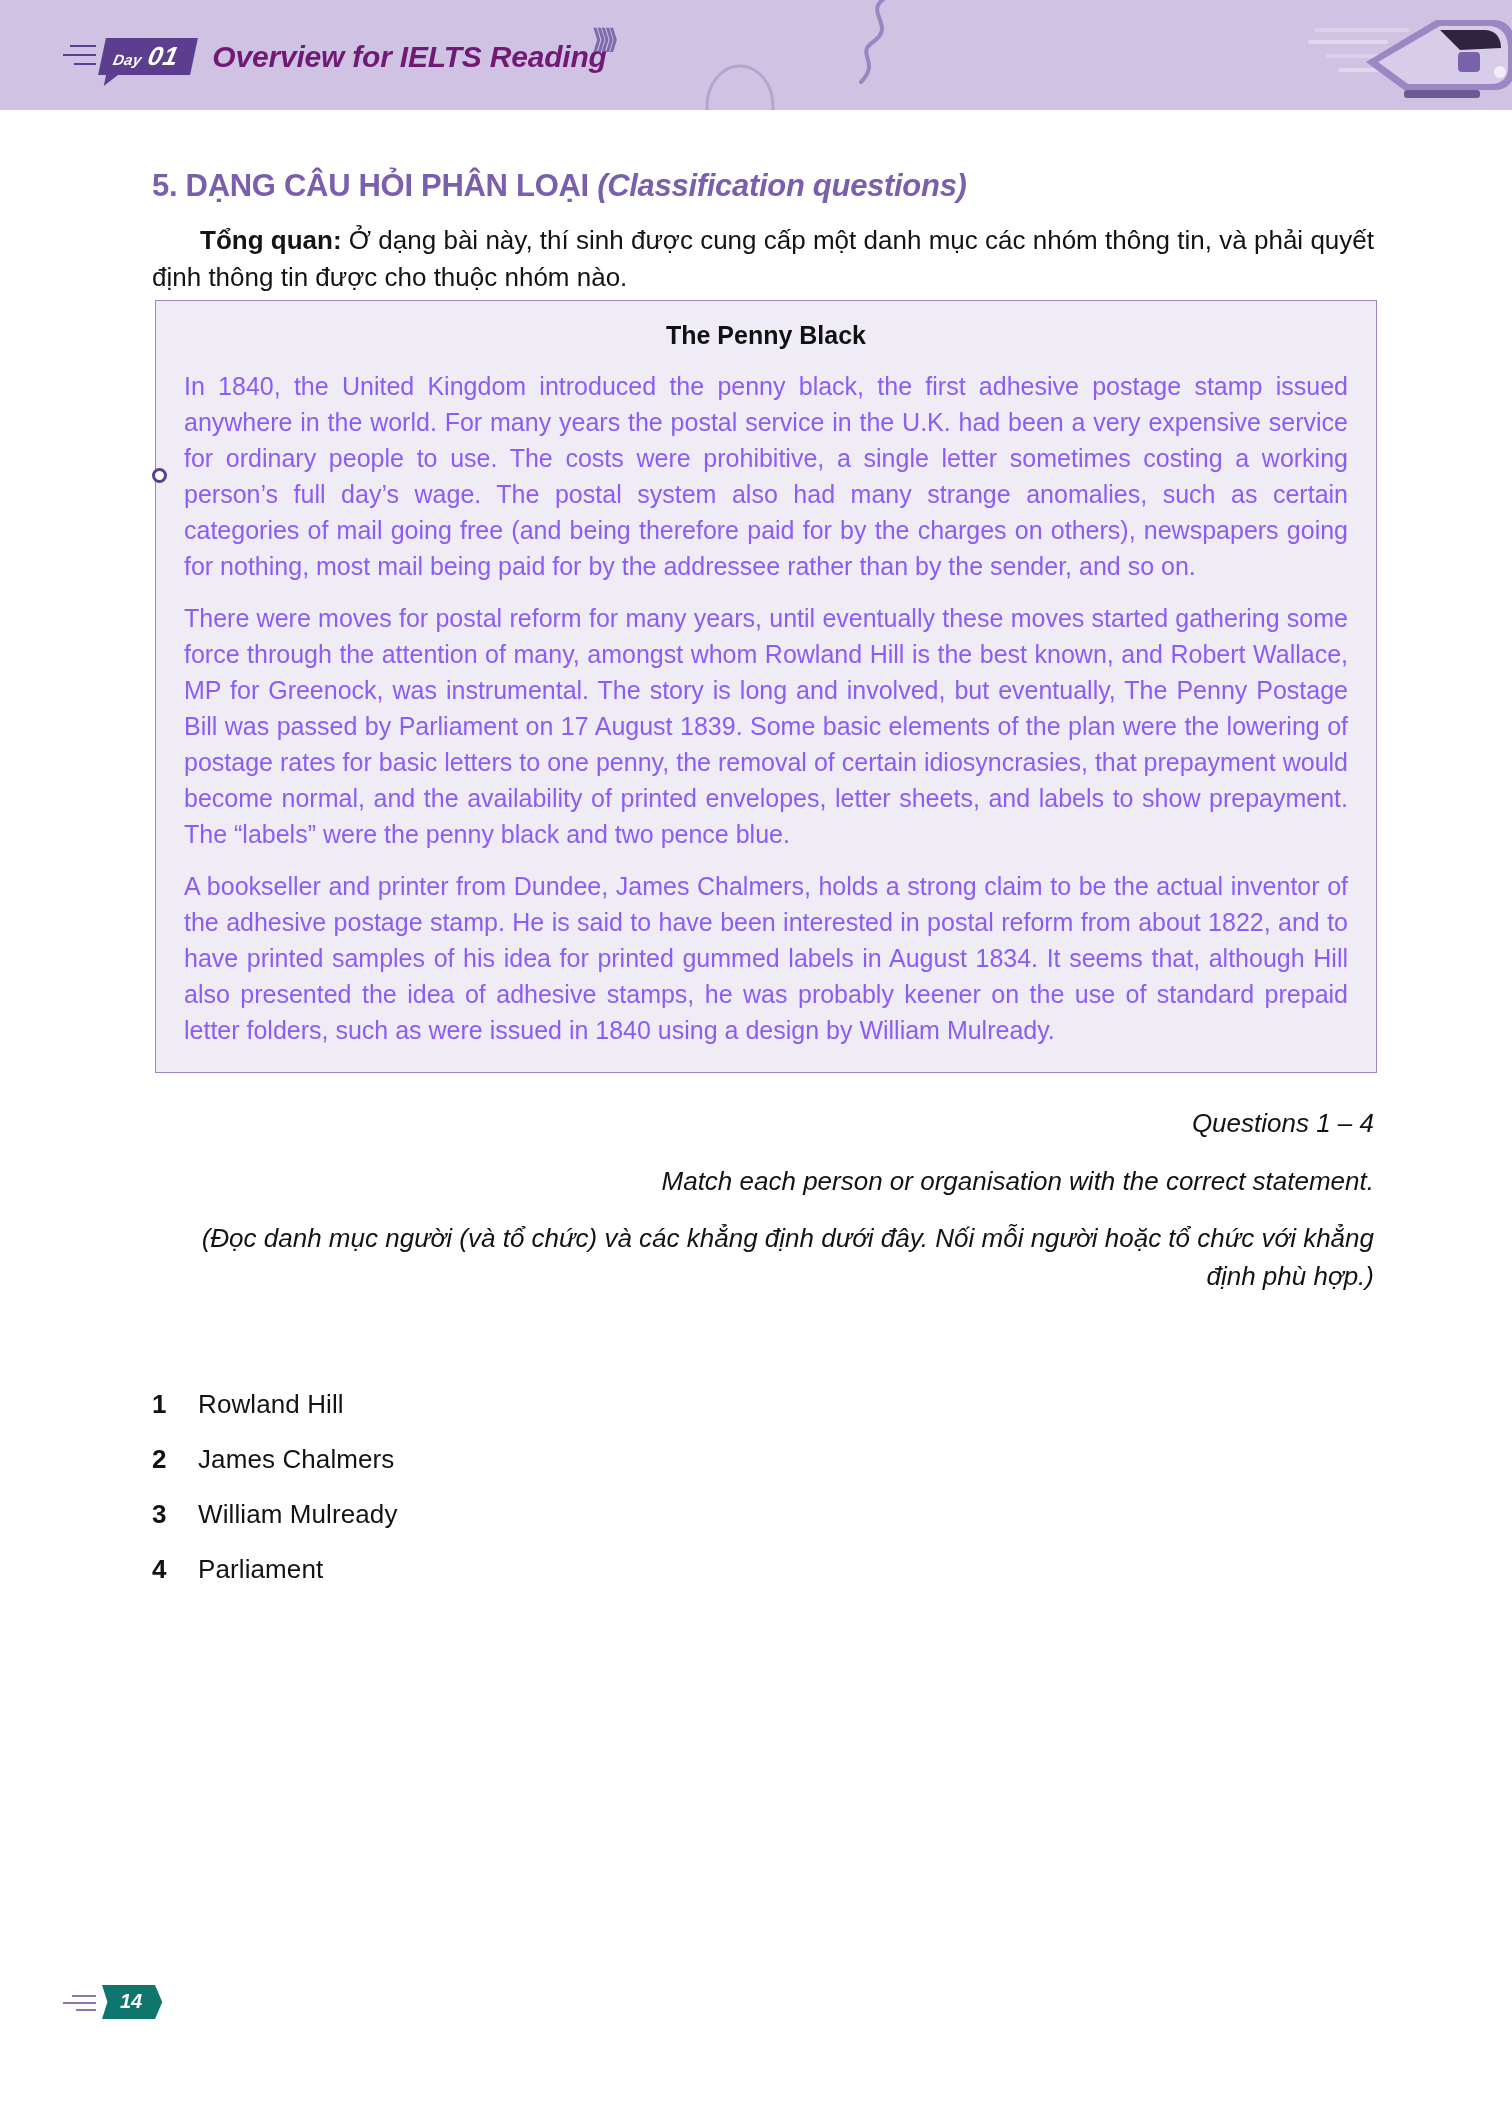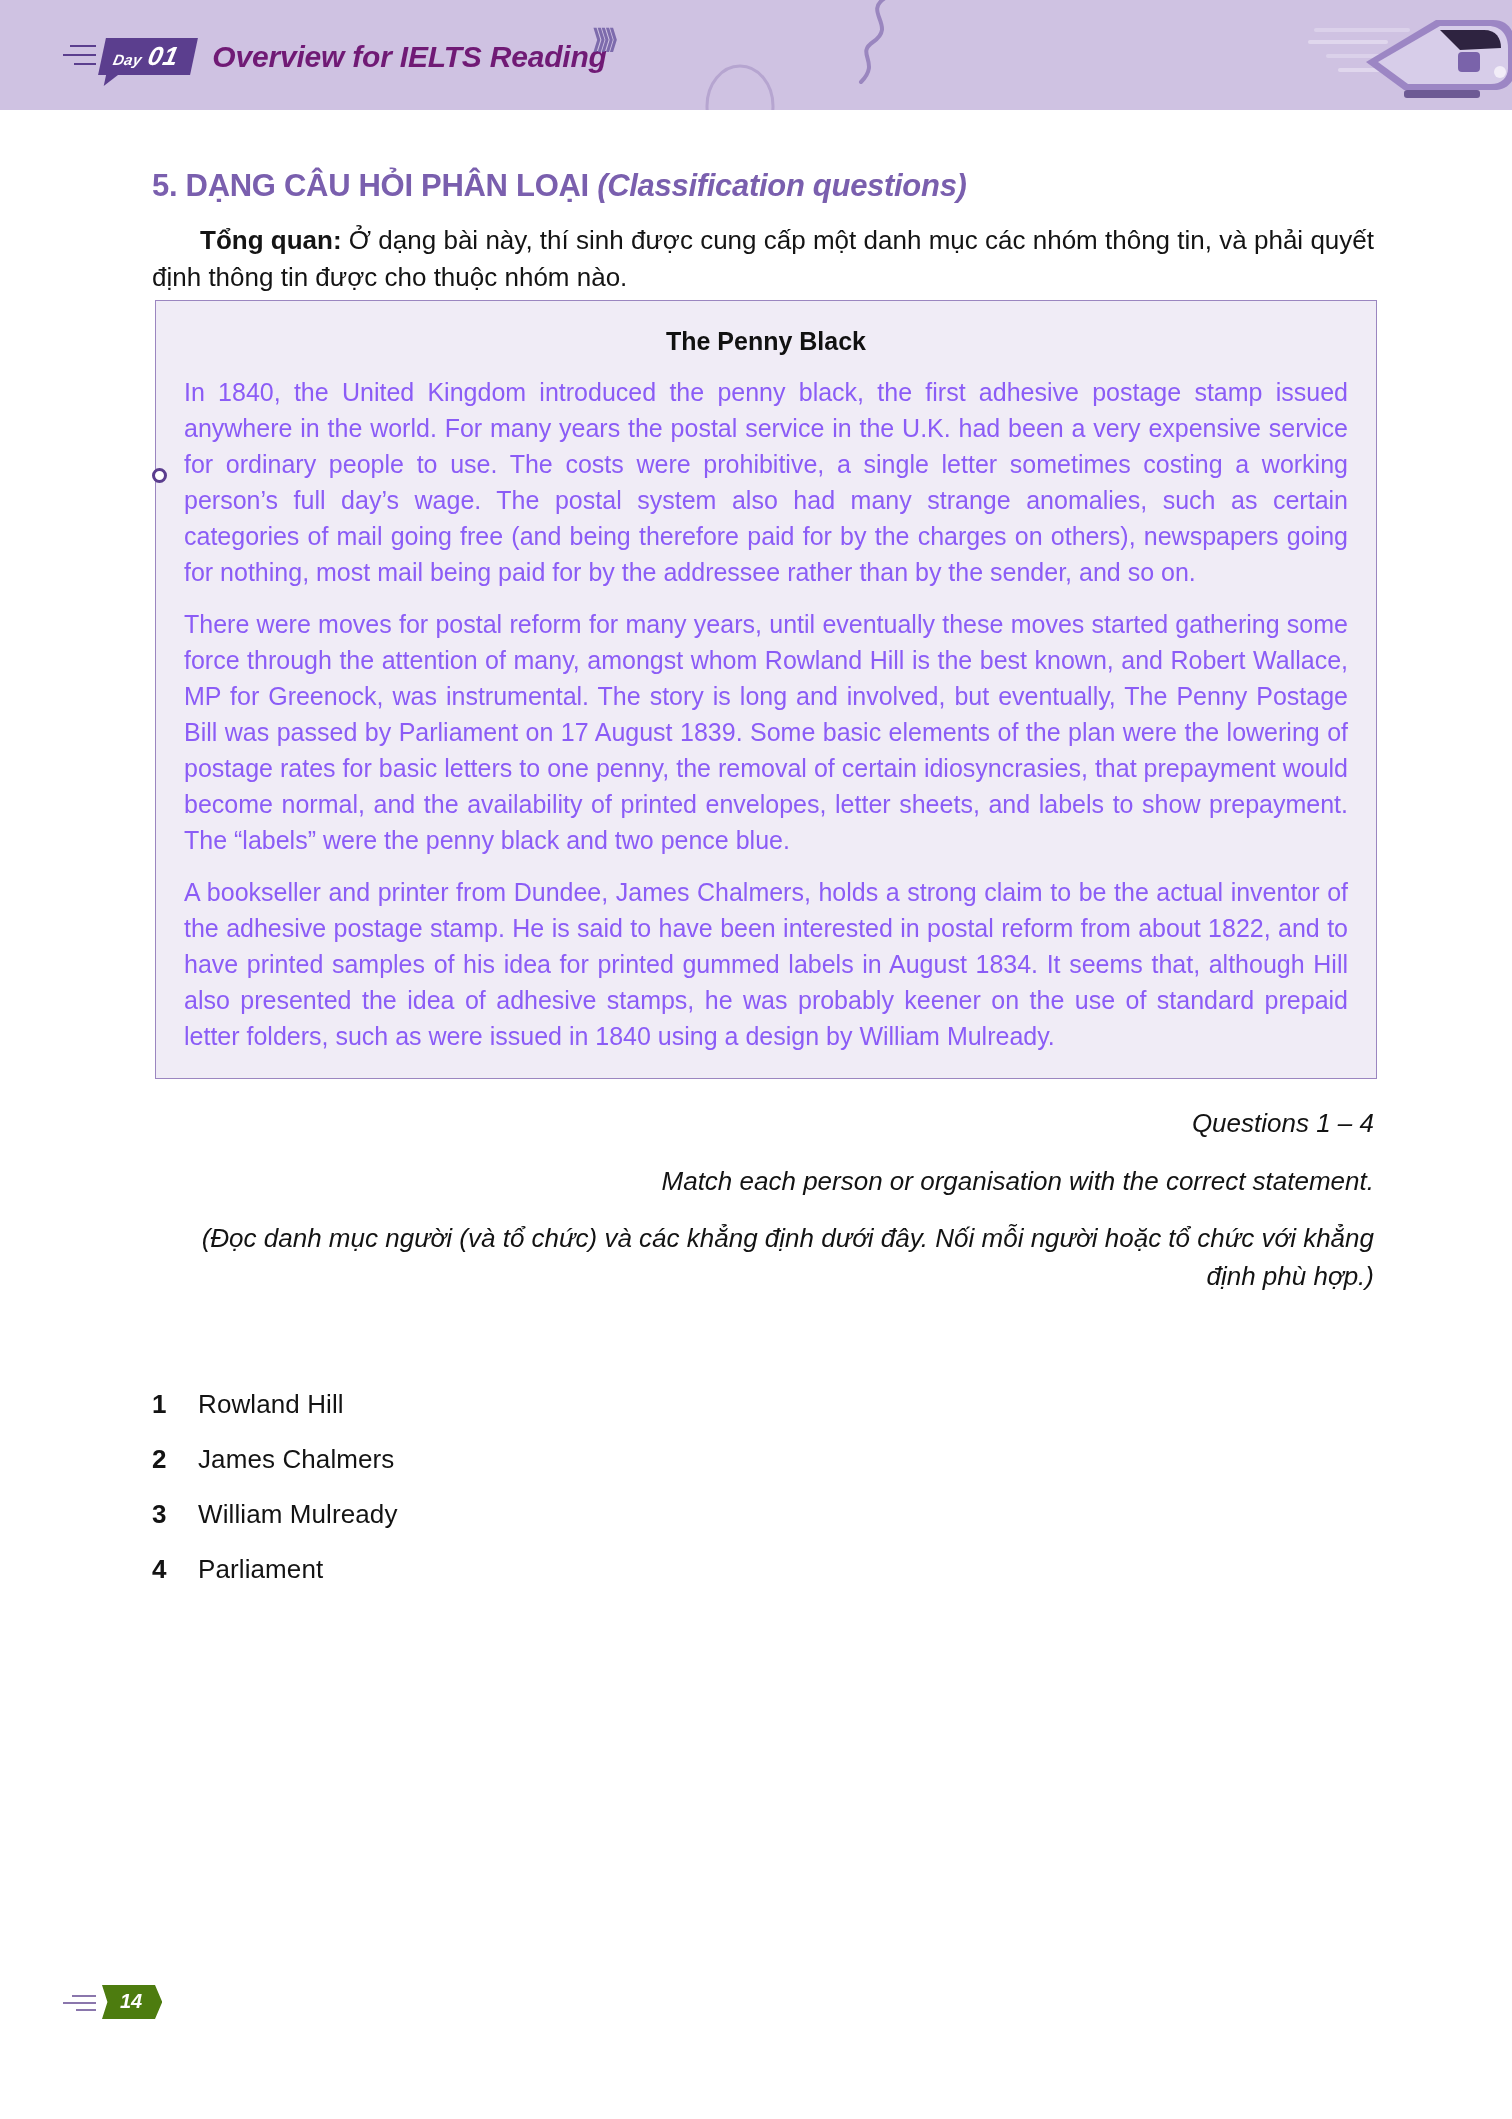--- a/index.html
+++ b/index.html
@@ -169,21 +169,21 @@
 
   
   .passage-box {
     position: absolute;
     left: 155px;
     top: 190px;
     width: 1222px;
     box-sizing: border-box;
     background: #f0ecf6;
     border: 1.5px solid #9b86c0;
-    padding: 22px 28px 24px 28px;
+    padding: 16px 28px 24px 28px;
   }
   .passage-title {
     text-align: center;
     font-size: 25px;
     font-weight: bold;
     color: #111111;
     margin: 4px 0 18px 0;
   }
   .passage-box p {
     margin: 0 0 16px 0;
@@ -245,21 +245,21 @@
     margin-right: 6px;
   }
   .footer .flines i {
     position: absolute; right: 0; height: 2px; background: #8a76ac; display: block;
   }
   .footer .flines i:nth-child(1) { top: 8px;  width: 24px; }
   .footer .flines i:nth-child(2) { top: 15px; width: 33px; }
   .footer .flines i:nth-child(3) { top: 22px; width: 20px; }
   .footer .pagetag {
     position: relative;
-    background: #4d7c0f;
+    background: #0f766e;
     color: #ffffff;
     font-size: 20px;
     font-weight: bold;
     font-style: italic;
     padding: 5px 20px 6px 18px;
     clip-path: polygon(0 0, 88% 0, 100% 50%, 88% 100%, 0 100%, 9% 50%);
   }
 </style>
 </head>
 <body>

